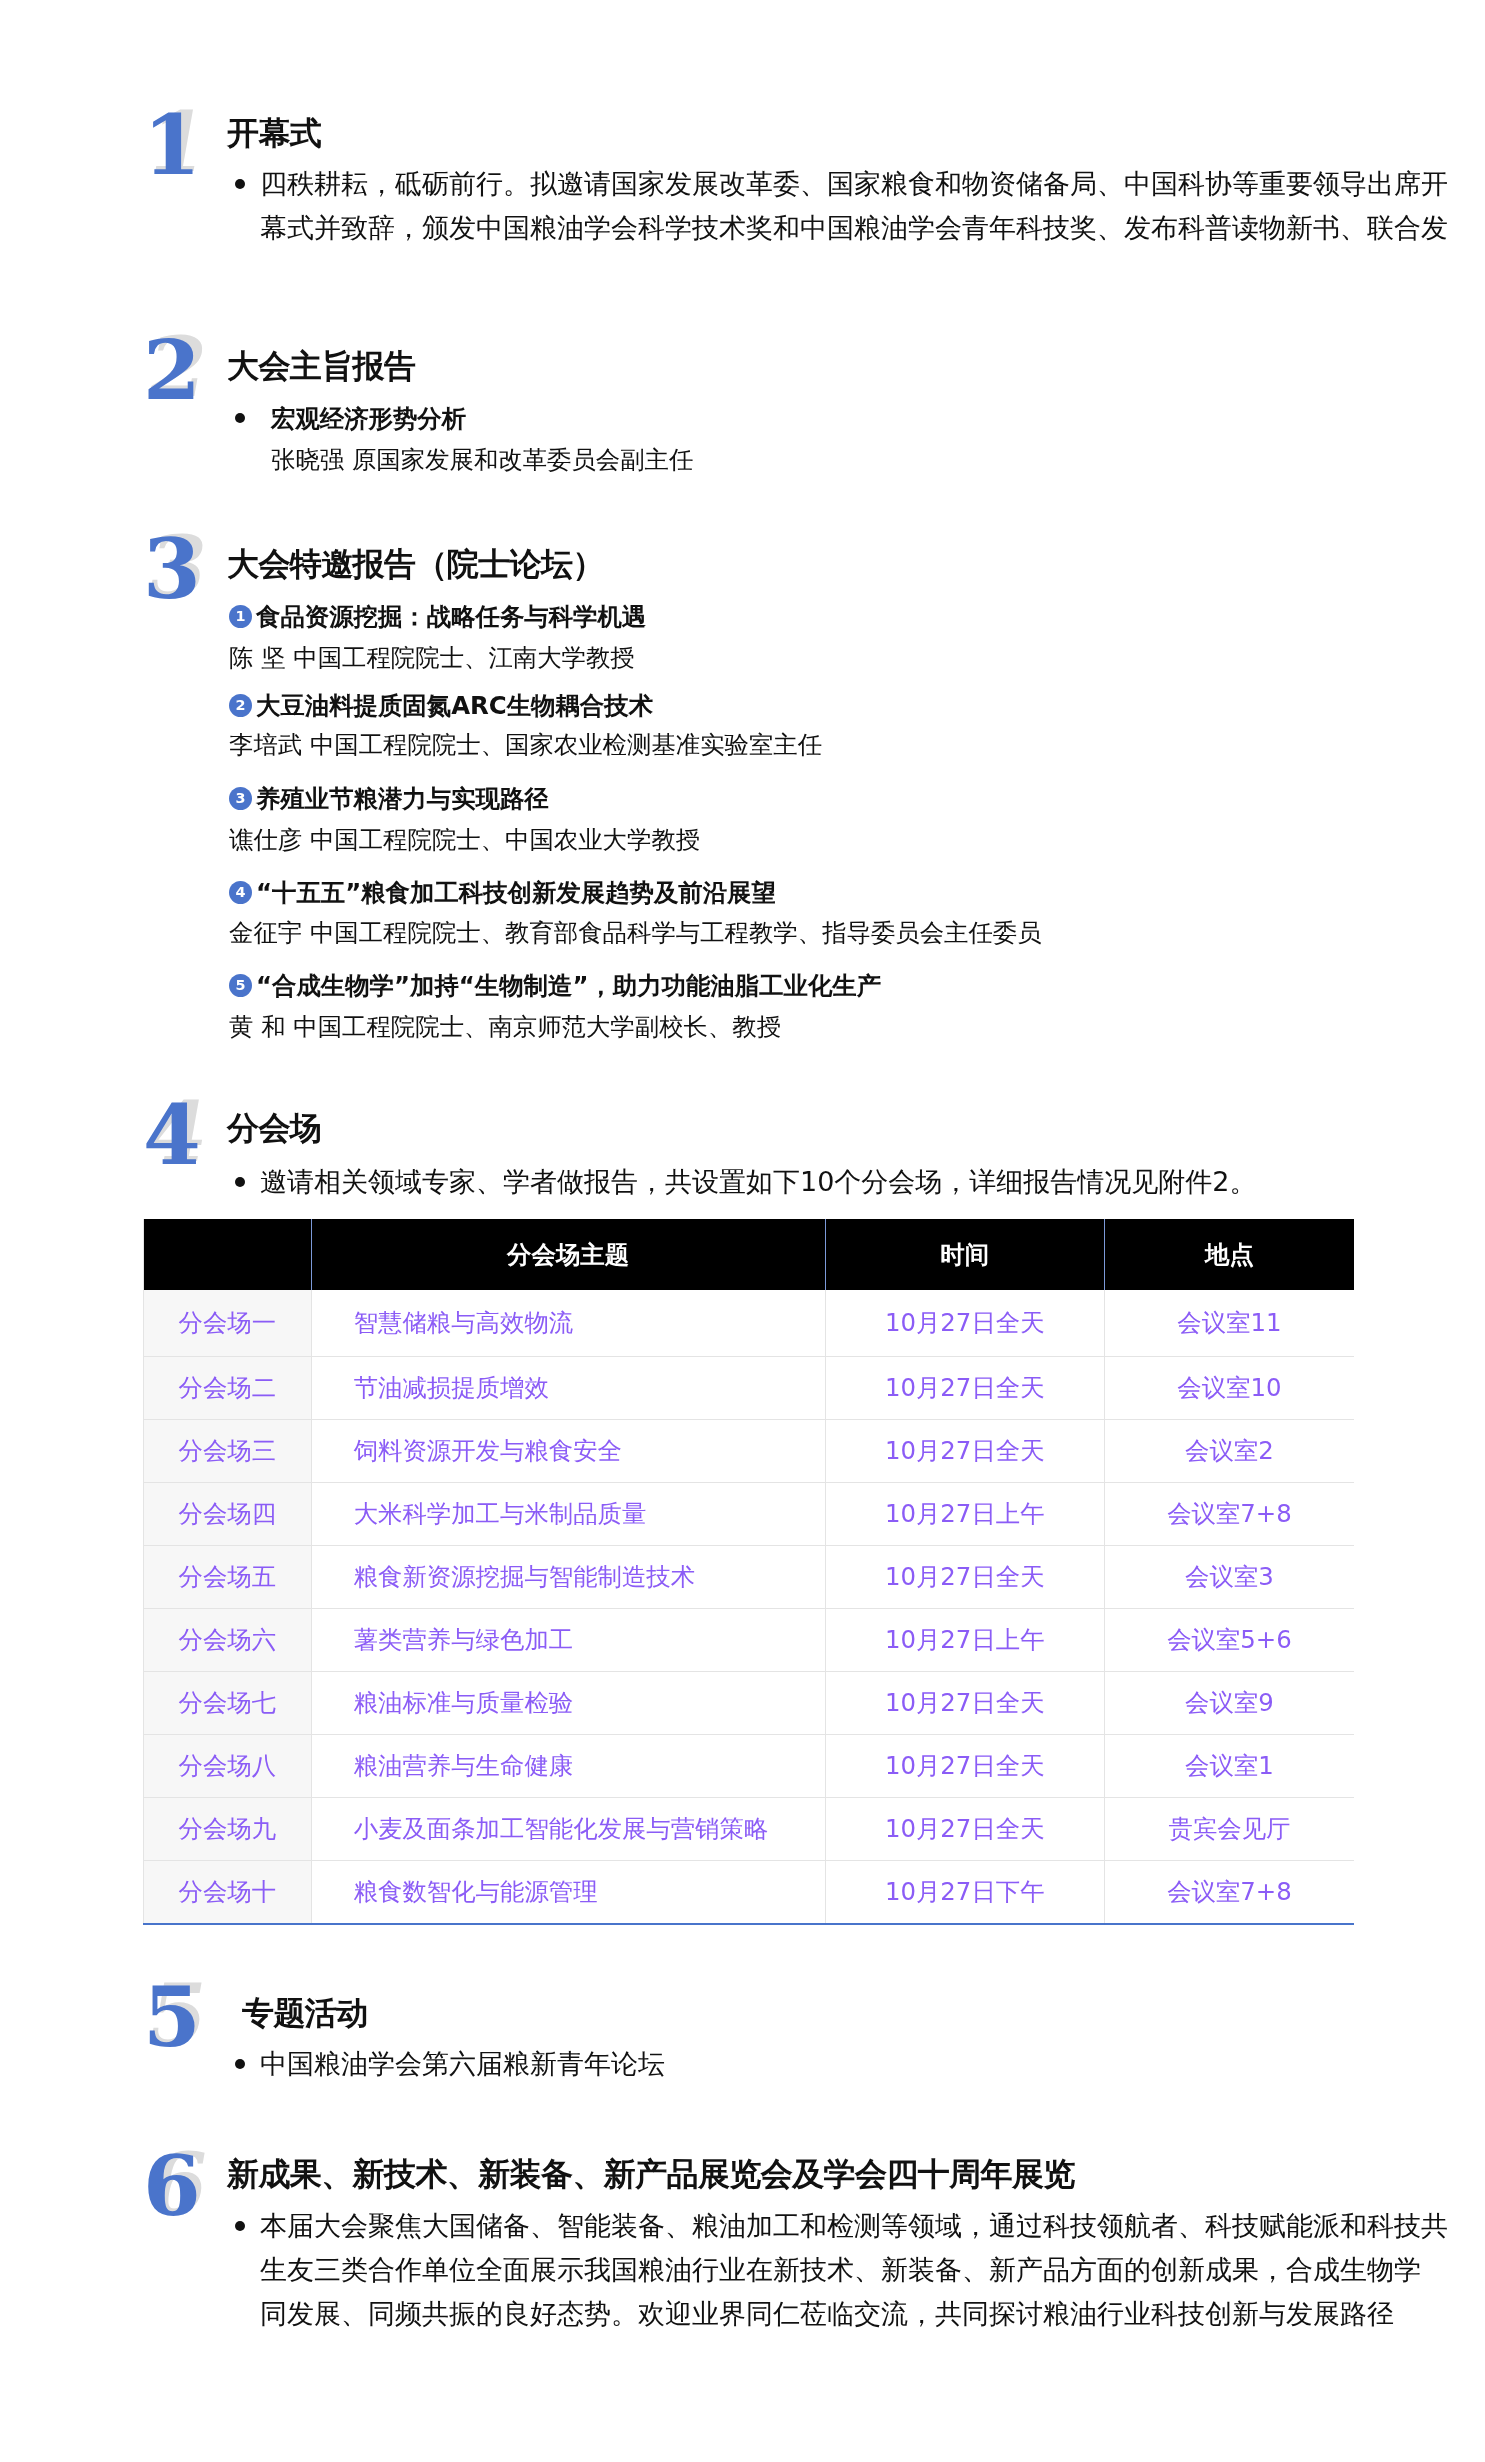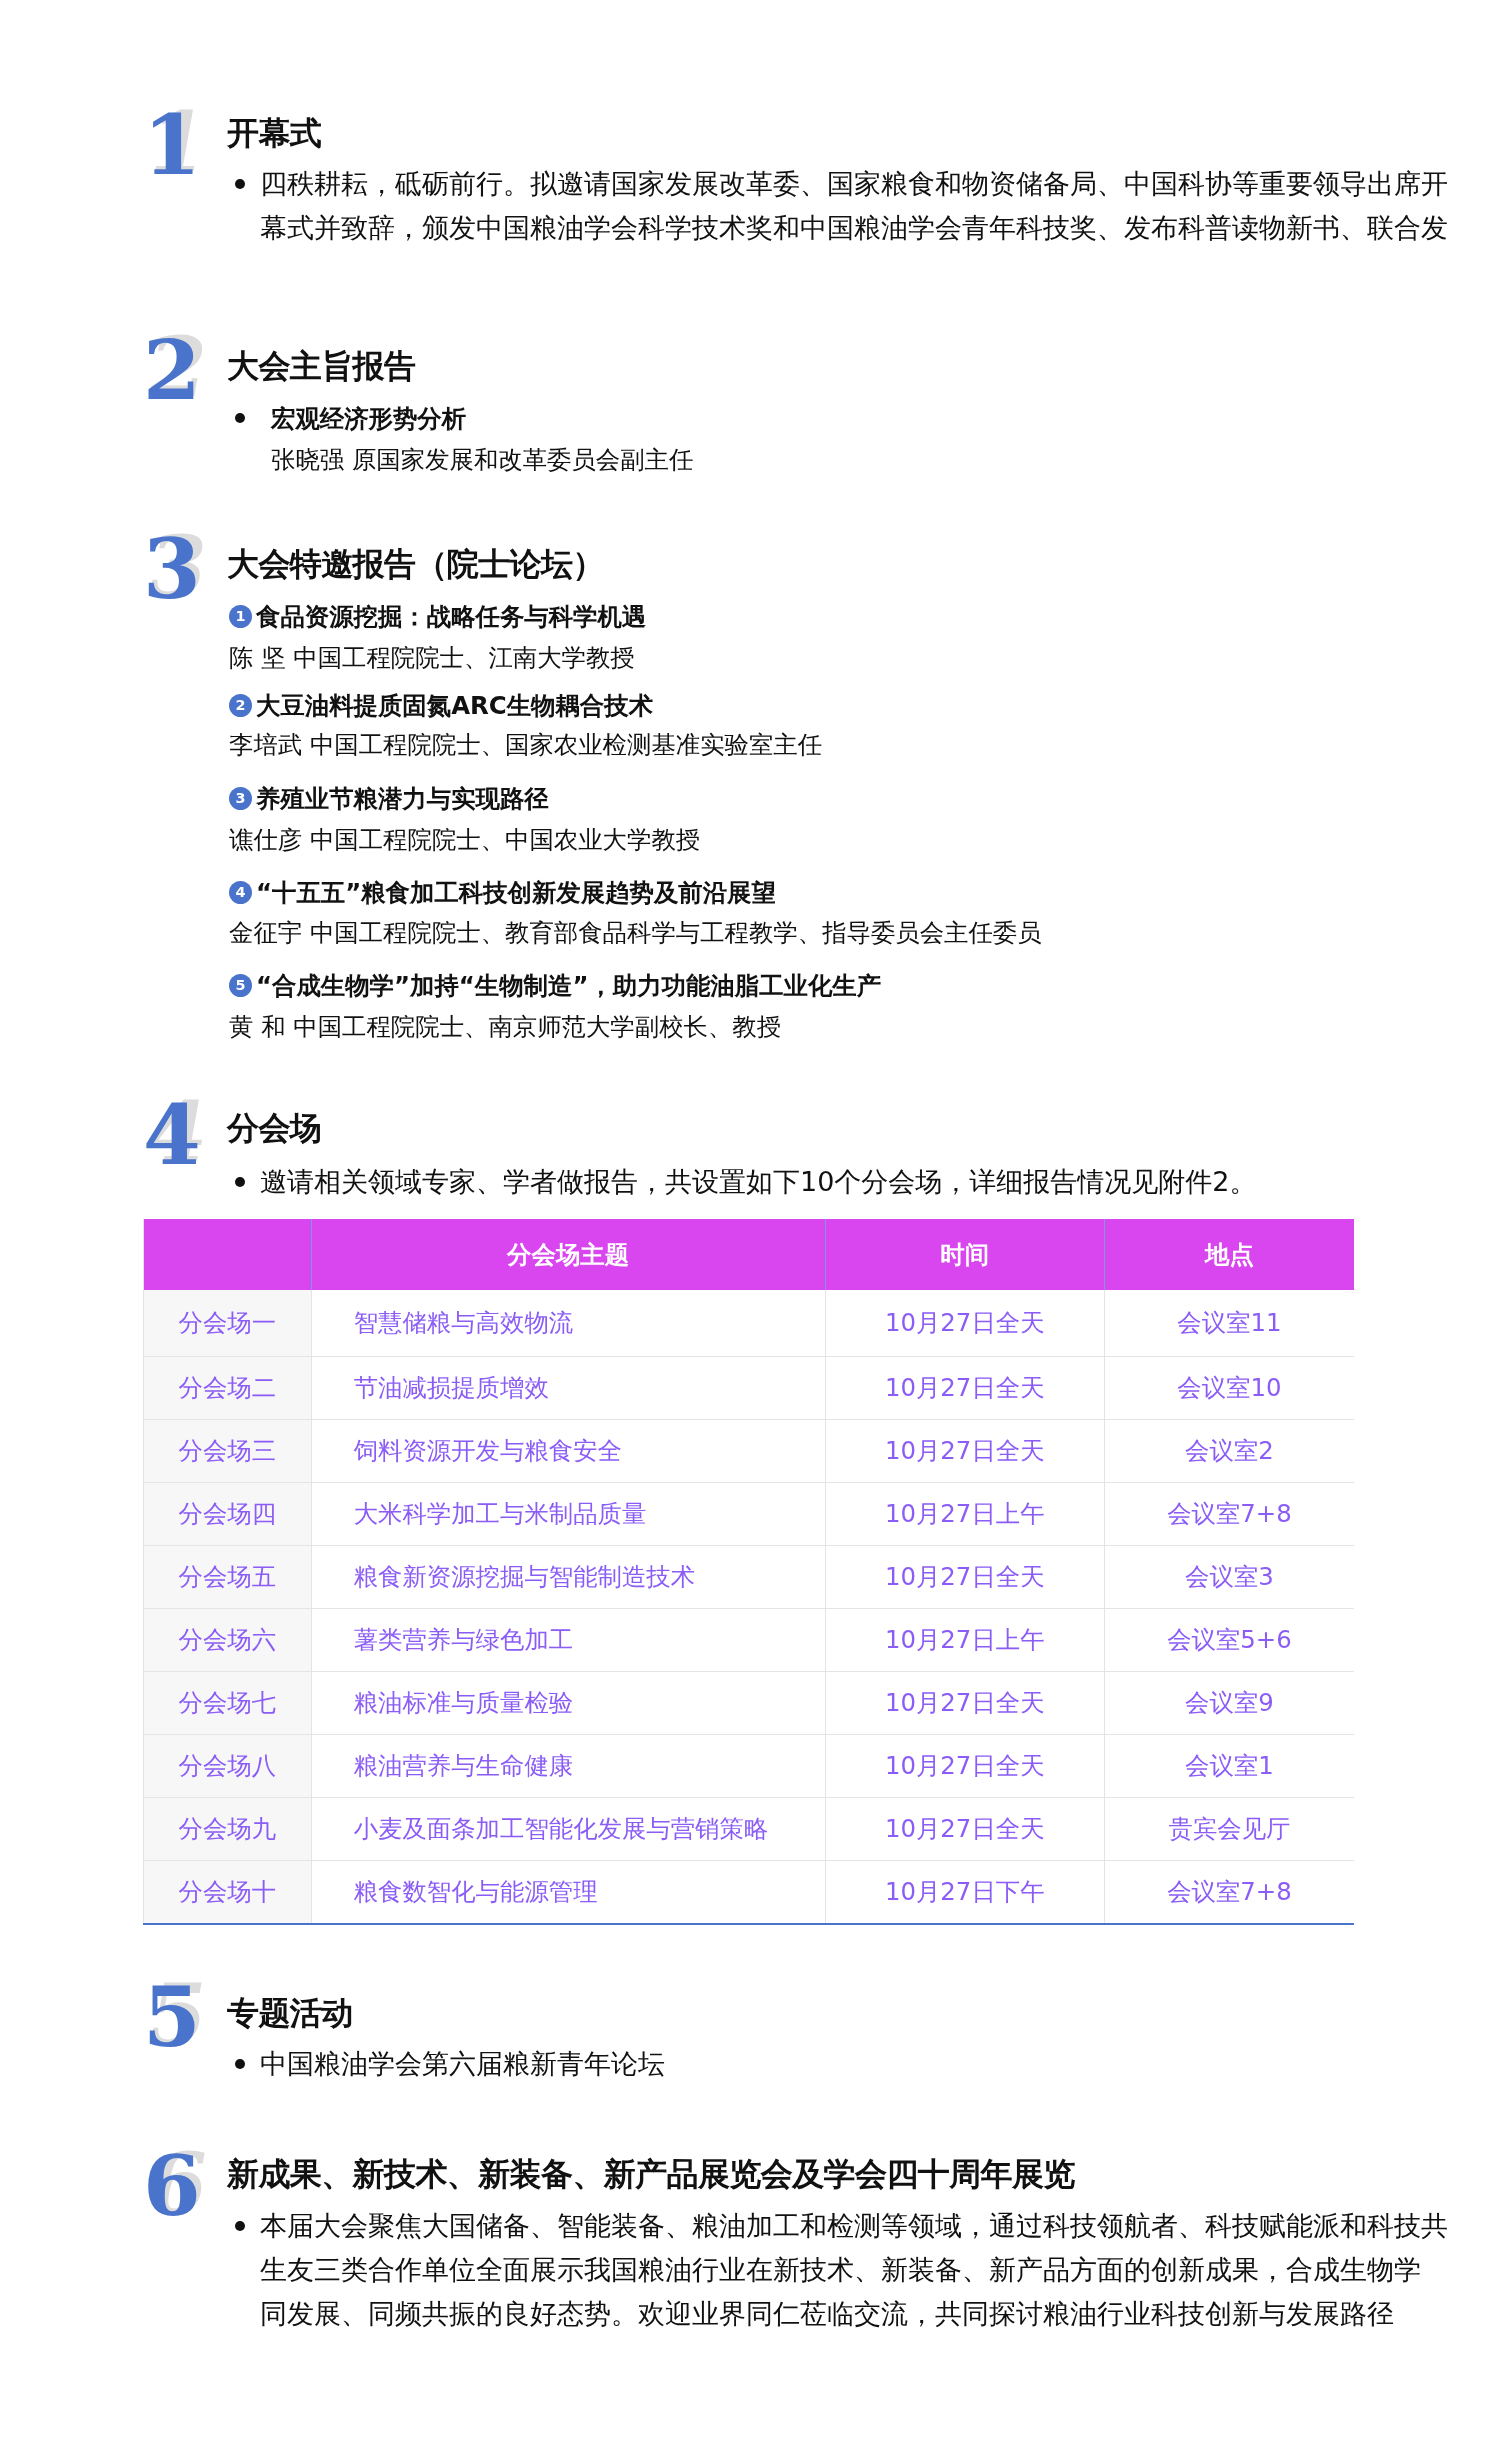--- a/index.html
+++ b/index.html
@@ -12,21 +12,21 @@
   .digit .main { position:absolute; left:0; top:0; }
   .heading { position:absolute; left:227px; font-size:32px; font-weight:bold; line-height:39px; white-space:nowrap; letter-spacing:-0.6px; }
   .bullet-dot { position:absolute; left:235px; width:10px; height:10px; border-radius:50%; background:#111; }
   .para { position:absolute; left:260px; font-size:27px; line-height:44px; white-space:nowrap; }
   .sub-title { position:absolute; font-size:24.4px; font-weight:bold; line-height:33px; white-space:nowrap; }
   .sub-name { position:absolute; left:229px; font-size:24.4px; line-height:33px; white-space:nowrap; }
   .badge { position:absolute; left:229px; width:23px; height:23px; border-radius:50%; background:#4a74cb;
            color:#fff; font-size:14.4px; font-weight:bold; text-align:center; line-height:23px; }
   .badge-title { position:absolute; left:256px; font-size:24.4px; font-weight:bold; line-height:33px; white-space:nowrap; }
   table.venues { position:absolute; left:143px; top:1219px; width:1211px; border-collapse:collapse; font-size:24.4px; }
-  table.venues th { background:#d946ef; color:#ffffff; font-weight:bold; height:71px; border-right:1.1px solid #7c9ad9; padding:0; }
+  table.venues th { background:#000000; color:#ffffff; font-weight:bold; height:71px; border-right:1.1px solid #7c9ad9; padding:0; }
   table.venues th:last-child { border-right:none; }
   table.venues td { height:62px; border-bottom:1.1px solid #e4e4e4; border-right:1.1px solid #e4e4e4; padding:0; text-align:center; color:#8b5cf6; }
   table.venues td:last-child { border-right:none; }
   table.venues td.c-name { background:#f7f7f7; }
   table.venues td.c-topic { text-align:left; padding-left:42px; }
   table.venues tr.first td { height:66px; }
   table.venues tr:last-child td { border-bottom:2.2px solid #4874cb; }
   table.venues { border-left:1.1px solid #e4e4e4; }
 </style>
 </head>
@@ -171,21 +171,21 @@
       </tr>
     </tbody>
   </table>
 </div>
 
 <div>
   <div class="digit" style="top:1983px;">
     <span class="shadow">5</span>
     <span class="main">5</span>
   </div>
-  <div class="heading" style="top:1994px;">专题活动</div>
+  <div class="heading" style="top:1994px;margin-left:15px;">专题活动</div>
   <div class="bullet-dot" style="top:2059px;"></div>
   <div class="para" style="top:2042px;">中国粮油学会第六届粮新青年论坛</div>
 </div>
 
 <div>
   <div class="digit" style="top:2152px;">
     <span class="shadow">6</span>
     <span class="main">6</span>
   </div>
   <div class="heading" style="top:2155px;">新成果、新技术、新装备、新产品展览会及学会四十周年展览</div>

